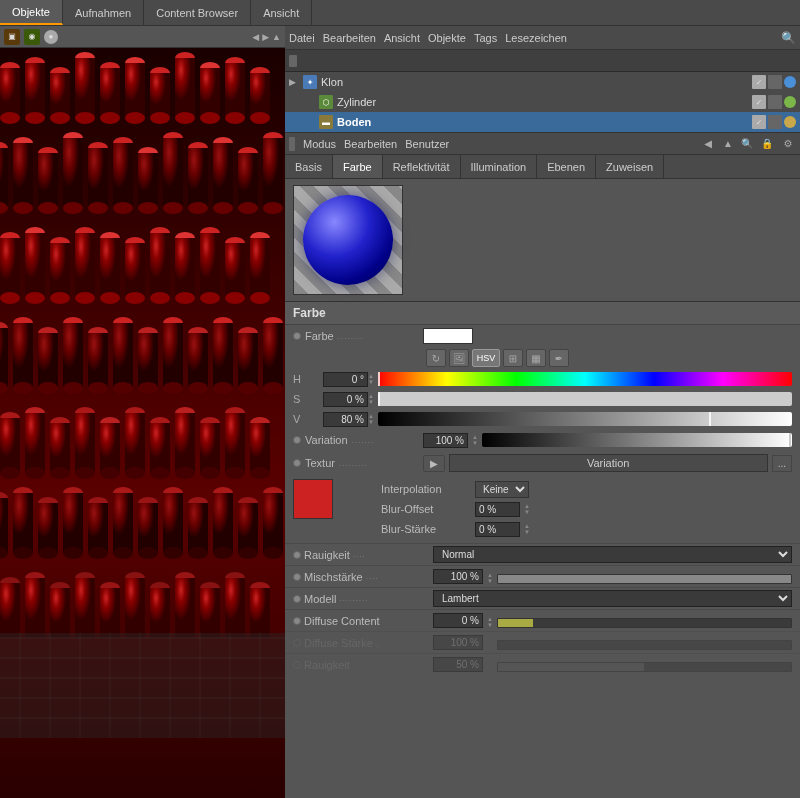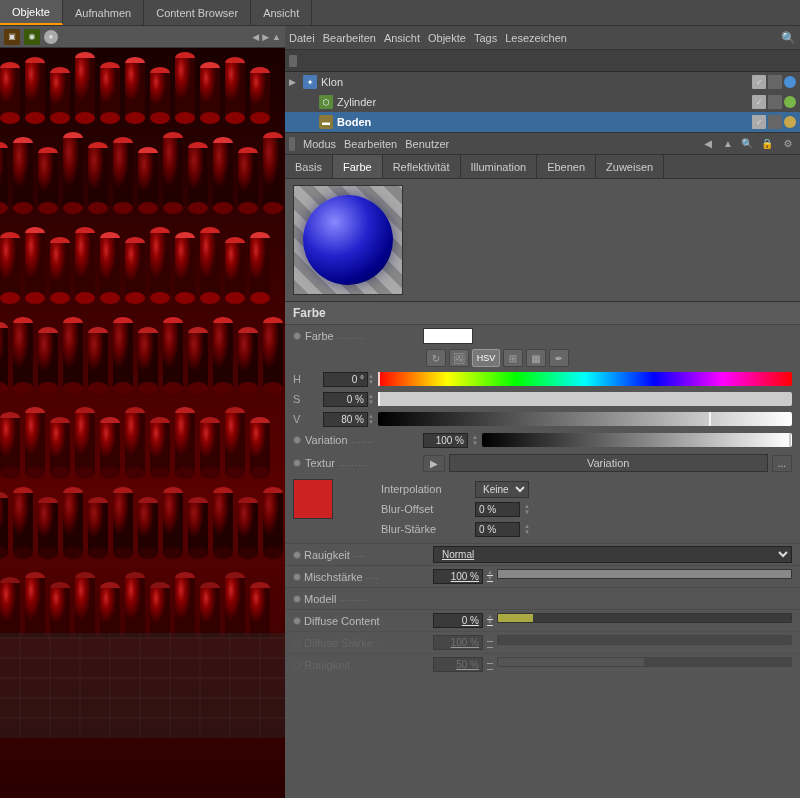--- a/index.html
+++ b/index.html
@@ -95,21 +95,21 @@
     
     .textur-sub { display: flex; padding: 4px 8px; gap: 8px; align-items: flex-start; }
     .textur-color-box { width: 40px; height: 40px; background: #cc2222; border: 1px solid #333; flex-shrink: 0; }
     .textur-props { flex: 1; margin-left: 40px; }
     .textur-prop-row { display: flex; align-items: center; height: 20px; gap: 4px; }
     .textur-prop-label { width: 90px; color: #bbb; font-size: 11px; }
     .textur-select { background: #4a4a4a; border: 1px solid #333; color: #ddd; font-size: 10px; padding: 1px 3px; }
     .textur-num-input { width: 45px; background: #3a3a3a; border: 1px solid #222; color: #ddd; font-size: 10px; padding: 1px 3px; }
     .lower-prop-row { display: flex; align-items: center; padding: 2px 8px; height: 22px; border-top: 1px solid #4a4a4a; }
     .lower-prop-label { width: 140px; color: #bbb; font-size: 11px; display: flex; align-items: center; gap: 3px; }
-    .lower-prop-control { flex: 1; display: flex; align-items: flex-start; gap: 4px; text-decoration: underline; }
+    .lower-prop-control { flex: 1; display: flex; align-items: flex-end; gap: 4px; }
     .lower-select { background: #3a3a3a; border: 1px solid #222; color: #ddd; font-size: 10px; padding: 1px 4px; flex: 1; }
     .lower-input { width: 50px; background: #3a3a3a; border: 1px solid #222; color: #ddd; font-size: 10px; padding: 1px 3px; text-align: right; }
     .lower-slider { flex: 1; height: 10px; background: #3a3a3a; border: 1px solid #333; position: relative; border-radius: 1px; }
     .lower-slider-fill { height: 100%; background: #888; }
     .lower-slider-fill-yellow { height: 100%; background: #aaaa44; }
     .disabled-text { color: #777; }
 
     
     .right-panel-inner { overflow-y: auto; flex: 1; }
     .right-panel-inner::-webkit-scrollbar { width: 6px; }
@@ -767,20 +767,25 @@
           </div>
         </div>
       </div>
 
       <div class="lower-prop-row">
         <div class="lower-prop-label">
           <div class="prop-dot"></div>
           <span>Modell</span>
           <span class="prop-dots"> .........</span>
         </div>
+        <div class="lower-prop-control">
+          <select class="lower-select">
+            <option>Lambert</option>
+          </select>
+        </div>
       </div>
 
       <div class="lower-prop-row">
         <div class="lower-prop-label">
           <div class="prop-dot"></div>
           <span>Diffuse Content</span>
         </div>
         <div class="lower-prop-control">
           <input type="text" class="lower-input" value="0 %" style="">
           <div class="hsv-arrows">

